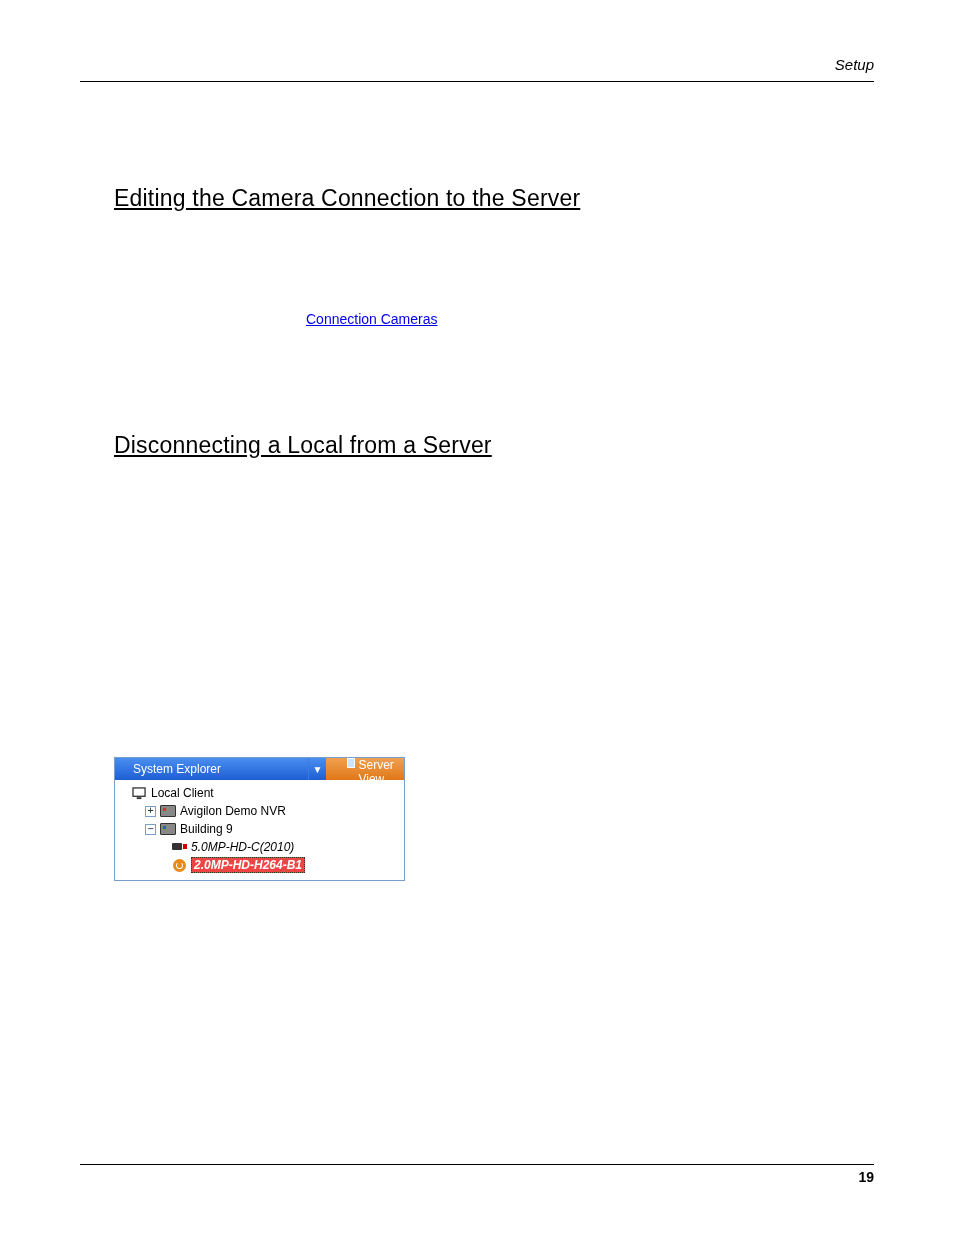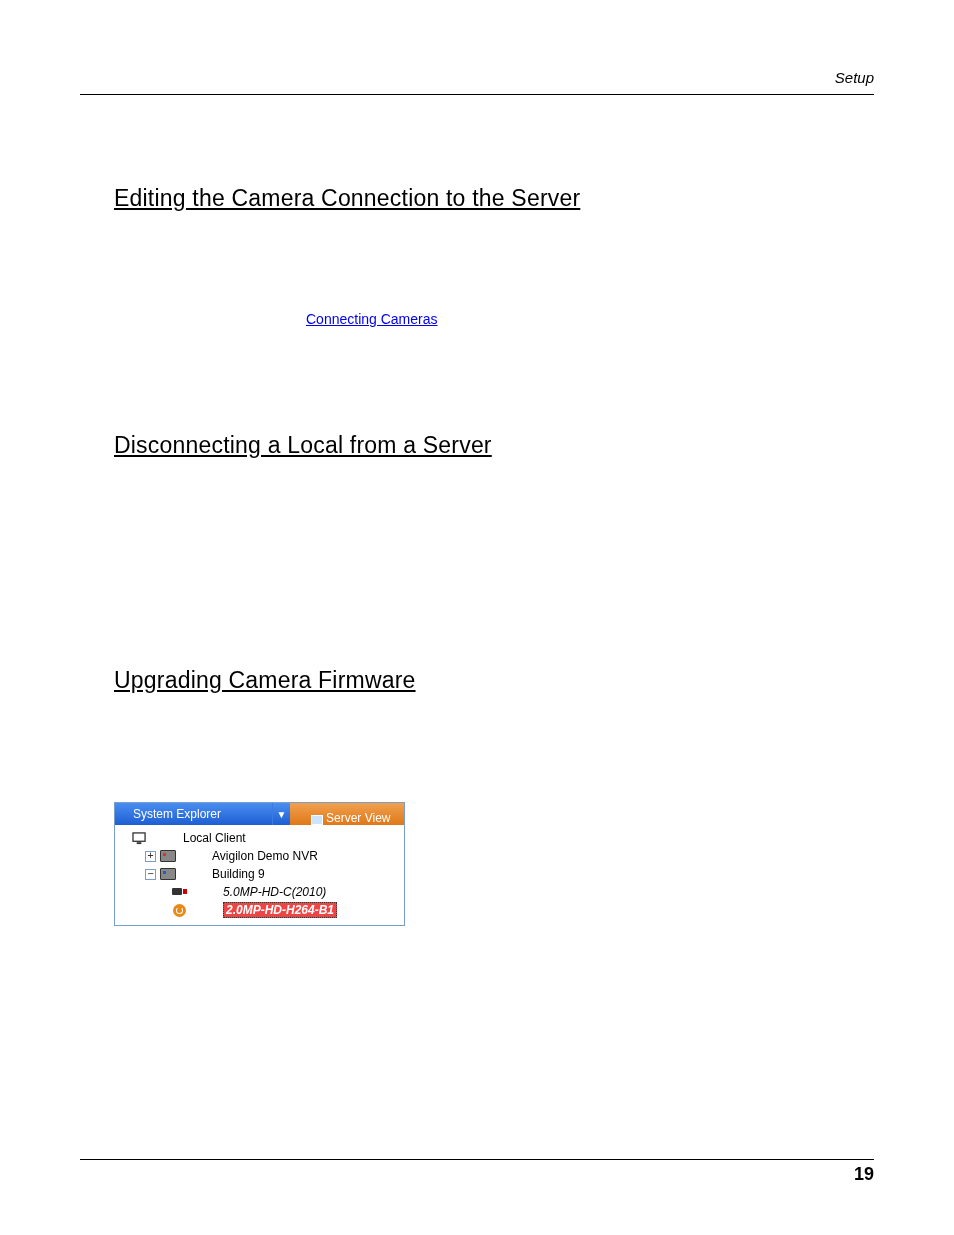--- a/index.html
+++ b/index.html
@@ -1,86 +1,85 @@
 <!DOCTYPE html>
 <html><head>
 <meta charset="utf-8">
 <style>
   * { box-sizing: border-box; margin: 0; padding: 0; }
   html, body { width: 954px; height: 1235px; background: #fff; font-family: Verdana, Geneva, sans-serif; color: #000; }
   .page { position: relative; width: 954px; height: 1235px; padding: 56px 80px 50px 80px; }
-  .header { position: absolute; top: 56px; right: 80px; left: 80px; margin-top: 13px; }
+  .header { position: absolute; top: 56px; right: 80px; left: 80px; }
   .header-text { font-style: italic; font-size: 15px; text-align: right; padding-bottom: 6px; }
   .header-rule { border: none; border-top: 1px solid #000; margin-top: 2px; }
   .content { position: absolute; top: 185px; left: 114px; right: 80px; }
   .section-title { font-family: "Century Gothic", Verdana, sans-serif; font-size: 23px; font-weight: 400; text-decoration: underline; letter-spacing: 0.2px; margin-bottom: 18px; }
   .spacer-sm { height: 80px; }
   .link-block { margin-bottom: 20px; }
   .inline-link { color: #0000ee; text-decoration: underline; font-size: 14px; padding-left: 192px; display: inline-block; }
   .gap1 { height: 84px; }
   .gap2 { height: 190px; }
   .gap3 { height: 90px; }
   .explorer { width: 291px; border: 1px solid #7a9ecb; font-family: Tahoma, Verdana, sans-serif; font-size: 12px; background: #fff; }
   .explorer-header { display: flex; align-items: stretch; height: 22px; }
   .explorer-title { flex: 1; background: linear-gradient(#4a8ef0, #1d5ed3); color: #fff; display: flex; align-items: center; padding-left: 18px; font-size: 12px; }
   .explorer-dropdown { width: 18px; background: linear-gradient(#4a8ef0,#1d5ed3); color:#fff; display:flex; align-items:center; justify-content:center; font-size:10px; border-left:1px solid #3a7be0;}
-  .explorer-view { width: 114px; background: linear-gradient(#f0a050,#e07818); color:#fff; display:flex; align-items:flex-end; padding-left:21px; gap:3px; font-size:12px; }
+  .explorer-view { width: 78px; background: linear-gradient(#f0a050,#e07818); color:#fff; display:flex; align-items:flex-start; padding-left:21px; gap:3px; font-size:12px; }
   .sv-icon { width:12px; height:10px; background:#fff; display:inline-block; position:relative; }
   .sv-icon::after{ content:""; position:absolute; left:1px; top:1px; right:1px; bottom:1px; background:#cde4ff;}
   .tree { padding: 4px 4px 6px 4px; }
   .tree-row { display:flex; align-items:center; height:18px; white-space:nowrap; }
   .indent1 { padding-left: 12px; }
   .indent2 { padding-left: 26px; }
   .indent3 { padding-left: 52px; font-style: italic; }
   .expander { width:11px; height:11px; border:1px solid #7a9ecb; background:#fff; display:flex; align-items:center; justify-content:center; font-size:10px; line-height:1; margin-right:4px; color:#333; font-family: monospace;}
   .icon { width:16px; height:14px; display:inline-flex; align-items:center; justify-content:center; margin-right:4px; }
   .icon-monitor { }
   .icon-monitor svg { width:15px; height:13px; }
   .icon-server { width:16px; height:12px; background:#888; border:1px solid #333; position:relative; border-radius:1px;}
   .icon-server::after{ content:""; position:absolute; top:2px; left:2px; width:3px; height:3px; background:#e03030;}
   .icon-server.blue::after{ background:#2060c0;}
   .icon-cam { width:15px; height:10px; position:relative; }
   .icon-cam::before{ content:""; position:absolute; left:0; top:1px; width:10px; height:7px; background:#333; border-radius:1px;}
   .icon-cam::after{ content:""; position:absolute; right:0; top:2px; width:4px; height:5px; background:#c00;}
   .icon-orange-wrap{ width:16px; height:14px; display:inline-flex; align-items:center; justify-content:center; margin-right:4px;}
   .orange-circle{ width:13px; height:13px; border-radius:50%; background:#e88a1a; position:relative;}
   .orange-circle::after{ content:""; position:absolute; left:3px; top:3px; width:5px; height:5px; border:1.5px solid #fff; border-top-color:transparent; border-radius:50%;}
-  .tree-label { font-size: 12px; margin-left: 32px; }
+  .tree-label { font-size: 12px; }
   .selected { background:#ef4444; color:#fff; font-weight:bold; padding:0 2px; border:1px dotted #333; }
   .footer { position:absolute; bottom:50px; left:80px; right:80px; }
   .footer-rule{ border:none; border-top:1px solid #000; margin-bottom:4px;}
-  .footer-text{ text-align:right; font-weight:bold; font-size:18px;}
+  .footer-text{ text-align:right; font-weight:bold; font-size:14px;}
 </style>
 </head>
 <body>
 
 <div class="page">
 
   <div class="header">
     <div class="header-text">Setup</div>
     <hr class="header-rule">
   </div>
 
   <div class="content">
 
     <div class="section-title">Editing the Camera Connection to the Server</div>
 
     <div class="spacer-sm"></div>
 
     <div class="link-block">
-      <a class="inline-link" href="#">Connecting Cameras</a>
+      <a class="inline-link" href="#">Connection Cameras</a>
     </div>
 
     <div class="gap1"></div>
 
     <div class="section-title">Disconnecting a Local from a Server</div>
 
     <div class="gap2"></div>
 
-    <div class="section-title">Upgrading Camera Firmware</div>
 
     <div class="gap3"></div>
 
     <div class="explorer">
       <div class="explorer-header">
         <div class="explorer-title">System Explorer</div>
         <div class="explorer-dropdown">
           <span>▼</span>
         </div>
         <div class="explorer-view">

